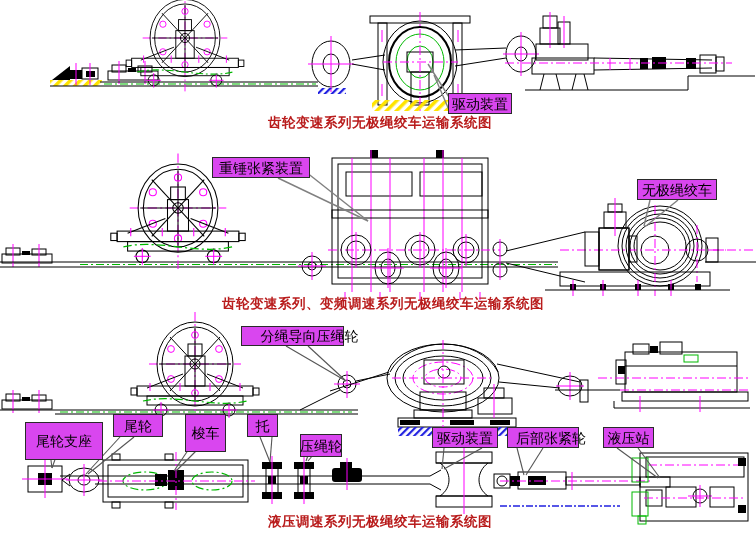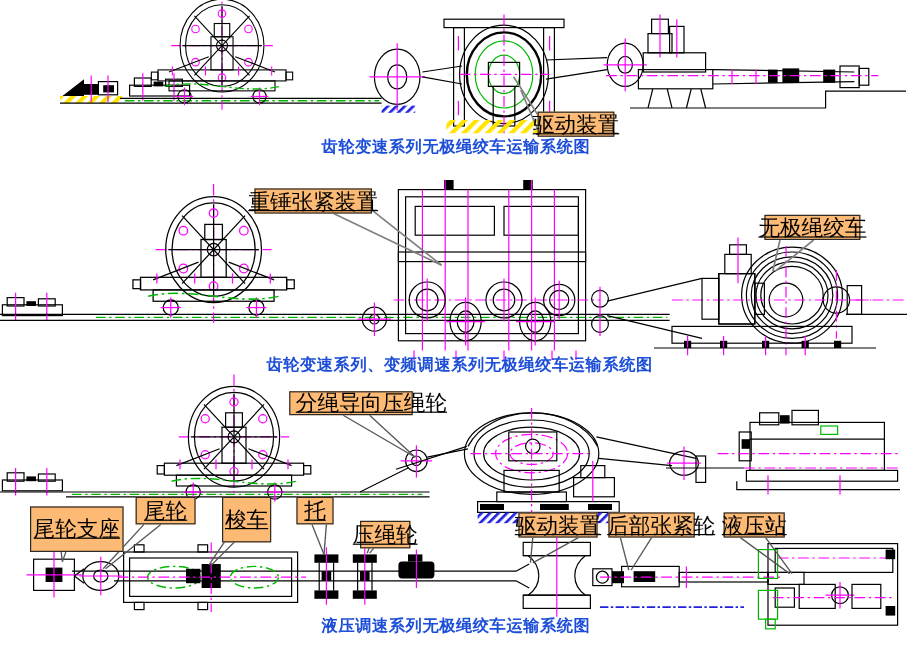--- a/index.html
+++ b/index.html
@@ -11,26 +11,26 @@
   .k2{stroke:#000;stroke-width:2;fill:none}
   .bk{fill:#000;stroke:none}
   .m{stroke:#ff00ff;stroke-width:1;fill:none}
   .md{stroke:#ff00ff;stroke-width:1;fill:none;stroke-dasharray:9 3 2 3}
   .g{stroke:#00b800;stroke-width:1;fill:none}
   .gd{stroke:#00b800;stroke-width:1.2;fill:none;stroke-dasharray:8 3 2 3}
   .lead{stroke:#808080;stroke-width:1.4;fill:none}
   .lead2{stroke:#555;stroke-width:1.1;fill:none}
   .bd{stroke:#2020e0;stroke-width:1.5;fill:none;stroke-dasharray:7 2 2 2}
   
-  .callout{position:absolute;background:#fdba74;border:1.5px solid #2a2a2a;
+  .callout{position:absolute;background:#d946ef;border:1.5px solid #2a2a2a;
            display:flex;align-items:center;justify-content:center;
-           font-size:18px;color:#000;box-sizing:border-box;white-space:nowrap;
-           line-height:1;text-decoration:underline;}
+           font-size:14px;color:#000;box-sizing:border-box;white-space:nowrap;
+           line-height:1;}
   .title{position:absolute;text-align:center;font-size:13.5px;font-weight:bold;
-         color:#1d4ed8;letter-spacing:0.5px;white-space:nowrap;}
+         color:#b91c1c;letter-spacing:0.5px;white-space:nowrap;}
 </style>
 </head>
 <body>
 
 <div class="canvas">
 
 <svg width="756" height="545" viewBox="0 0 756 545">
   <defs>
     <pattern id="yhatch" width="7" height="7" patternUnits="userSpaceOnUse" patternTransform="rotate(45)">
       <rect width="3.5" height="7" fill="#ffe400"></rect>

